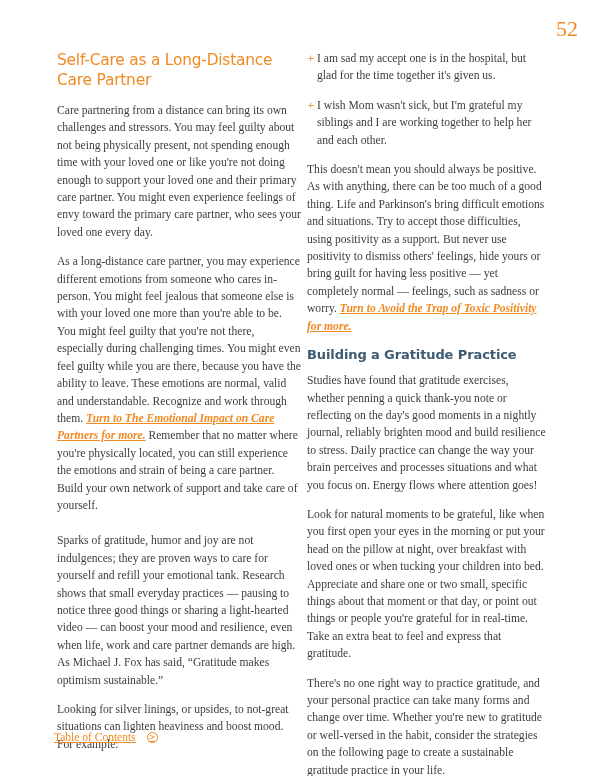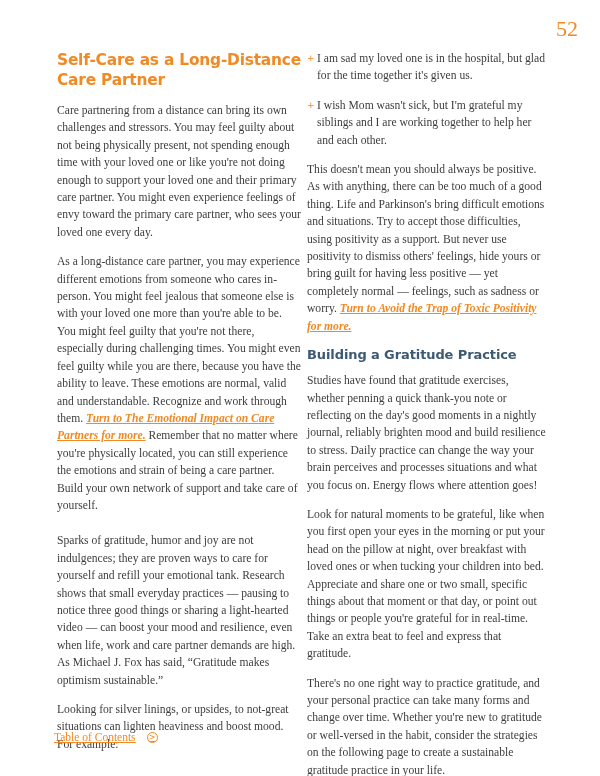--- a/index.html
+++ b/index.html
@@ -11,21 +11,21 @@
   }
   .col { position: absolute; top: 50px; width: 244px; }
   .col.left { left: 57px; }
   .col.right { left: 307px; width: 240px; }
   .col p, .col li {
     font-family: "Liberation Serif", serif;
     font-size: 11.6px; line-height: 17.4px; color: #3d3d3d;
   }
   .col p { margin-bottom: 12px; }
   h2 {
-    font-family: "DejaVu Sans", sans-serif; font-weight: bold;
+    font-family: "DejaVu Sans", sans-serif; font-weight: normal;
     font-size: 15.4px; line-height: 20px; color: #f08a24; margin-bottom: 12px;
     letter-spacing: -0.2px;
   }
   h3 {
     font-family: "DejaVu Sans", sans-serif; font-weight: bold;
     font-size: 13px; line-height: 15px; color: #3c5a73; margin-bottom: 10px;
     letter-spacing: -0.1px;
   }
   a.xref {
     color: #f08a24; font-style: italic; font-weight: bold; text-decoration: underline;
@@ -58,21 +58,21 @@
   <p>Care partnering from a distance can bring its own challenges and stressors. You may feel guilty about not being physically present, not spending enough time with your loved one or like you're not doing enough to support your loved one and their primary care partner. You might even experience feelings of envy toward the primary care partner, who sees your loved one every day.</p>
   <p><span>As a long-distance care partner, you may experience different emotions from someone who cares in-person. You might feel jealous that someone else is with your loved one more than you're able to be. You might feel guilty that you're not there, especially during challenging times. You might even feel guilty while you are there, because you have the ability to leave. These emotions are normal, valid and understandable. Recognize and work through them. </span><a class="xref" href="#">Turn to The Emotional Impact on Care Partners for more.</a><span> Remember that no matter where you're physically located, you can still experience the emotions and strain of being a care partner. Build your own network of support and take care of yourself.</span></p>
   <div class="section-gap"></div>
   <p>Sparks of gratitude, humor and joy are not indulgences; they are proven ways to care for yourself and refill your emotional tank. Research shows that small everyday practices — pausing to notice three good things or sharing a light-hearted video — can boost your mood and resilience, even when life, work and care partner demands are high. As Michael J. Fox has said, “Gratitude makes optimism sustainable.”</p>
   <p>Looking for silver linings, or upsides, to not-great situations can lighten heaviness and boost mood. For example:</p>
 
 </div>
 
 <div class="col right">
   <ul class="bullets">
-    <li><span class="bullet">+</span><span>I am sad my loved one is in the hospital, but glad for the time together it's given us.</span></li>
+    <li><span class="bullet">+</span><span>I am sad my accept one is in the hospital, but glad for the time together it's given us.</span></li>
     <li><span class="bullet">+</span><span>I wish Mom wasn't sick, but I'm grateful my siblings and I are working together to help her and each other.</span></li>
   </ul>
   <p><span>This doesn't mean you should always be positive. As with anything, there can be too much of a good thing. Life and Parkinson's bring difficult emotions and situations. Try to accept those difficulties, using positivity as a support. But never use positivity to dismiss others' feelings, hide yours or bring guilt for having less positive — yet completely normal — feelings, such as sadness or worry. </span><a class="xref" href="#">Turn to Avoid the Trap of Toxic Positivity for more.</a></p>
   <h3>Building a Gratitude Practice</h3>
   <p>Studies have found that gratitude exercises, whether penning a quick thank-you note or reflecting on the day's good moments in a nightly journal, reliably brighten mood and build resilience to stress. Daily practice can change the way your brain perceives and processes situations and what you focus on. Energy flows where attention goes!</p>
   <p>Look for natural moments to be grateful, like when you first open your eyes in the morning or put your head on the pillow at night, over breakfast with loved ones or when tucking your children into bed. Appreciate and share one or two small, specific things about that moment or that day, or point out things or people you're grateful for in real-time. Take an extra beat to feel and express that gratitude.</p>
   <p>There's no one right way to practice gratitude, and your personal practice can take many forms and change over time. Whether you're new to gratitude or well-versed in the habit, consider the strategies on the following page to create a sustainable gratitude practice in your life.</p>
 </div>
 
 <a class="toc-link" href="#">

